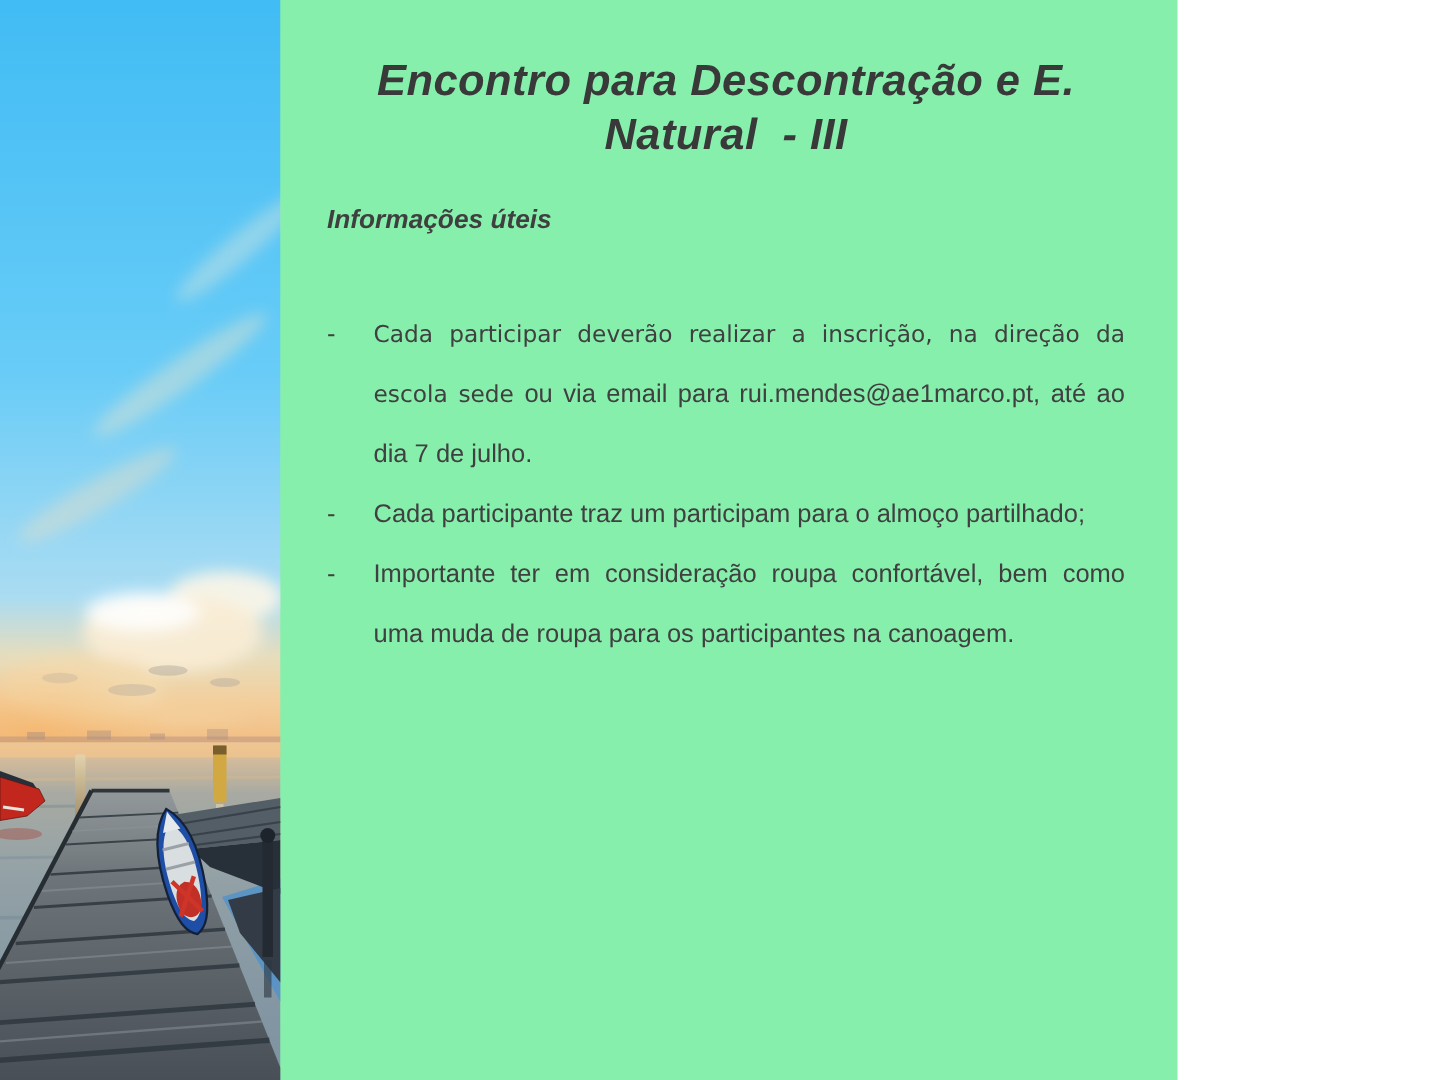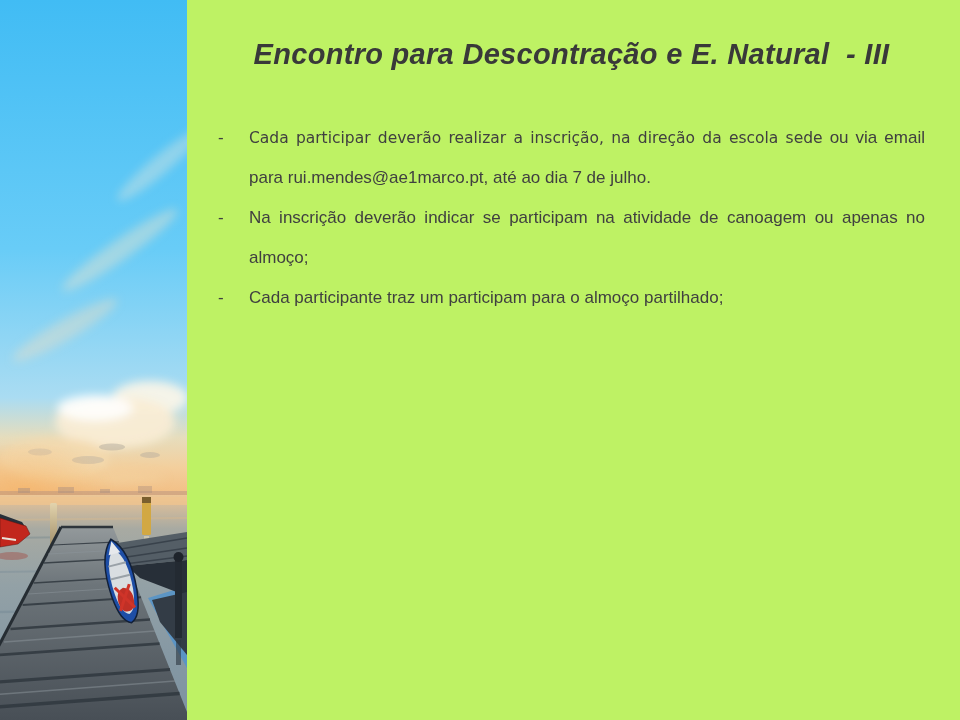--- a/index.html
+++ b/index.html
@@ -1,18 +1,18 @@
 <!DOCTYPE html>
 <html><head>
 <meta charset="utf-8">
 <style>
   html,body { margin:0; padding:0; background:#ffffff; }
   .slide {
-    position:relative; width:960px; height:720px; overflow:hidden;
-    background:#bef264; font-family:"Liberation Sans", sans-serif;text-decoration:underline;
+    position:relative; width:785px; height:720px; overflow:hidden;
+    background:#86efac; font-family:"Liberation Sans", sans-serif;text-decoration:underline;
   }
   .photo {
     position:absolute; left:0; top:0; width:187px; height:720px; overflow:hidden;
   }
   .photo svg { display:block; }
   .content {
     position:absolute; left:187px; top:0; right:0; bottom:0;
     padding:36px 35px 0 31px;
   }
   .title {
@@ -172,25 +172,26 @@
         <path d="M0,-40 L6,-27 L-6,-27 Z" fill="#e6e9ec"></path>
         <line x1="-9" y1="-16" x2="9" y2="-16" stroke="#9aa2a8" stroke-width="2"></line>
         <line x1="-10" y1="-3" x2="10" y2="-3" stroke="#9aa2a8" stroke-width="2"></line>
       </g>
     </svg>
   </div>
 
   <div class="content">
     <div class="title">Encontro para Descontração e E. Natural&nbsp; - III</div>
 
+    <div class="section-heading">Informações úteis</div>
 
     <div class="bullets">
       <p class="bullet"><span class="marker">-</span><span class="seg1">Cada participar deverão realizar a inscrição, na direção da escola sede</span><span class="seg2"> ou via email para rui.mendes@ae1marco.pt, até ao dia 7 de julho.</span></p>
 
-      <p class="bullet"><span class="marker">-</span><span>Na inscrição deverão indicar se participam na atividade de canoagem ou apenas no almoço;</span></p>
 
       <p class="bullet"><span class="marker">-</span><span>Cada participante traz um participam para o almoço partilhado;</span></p>
 
 
+      <p class="bullet"><span class="marker">-</span><span>Importante ter em consideração roupa confortável, bem como uma muda de roupa para os participantes na canoagem.</span></p>
     </div>
   </div>
 
 </div>
 
 </body></html>

